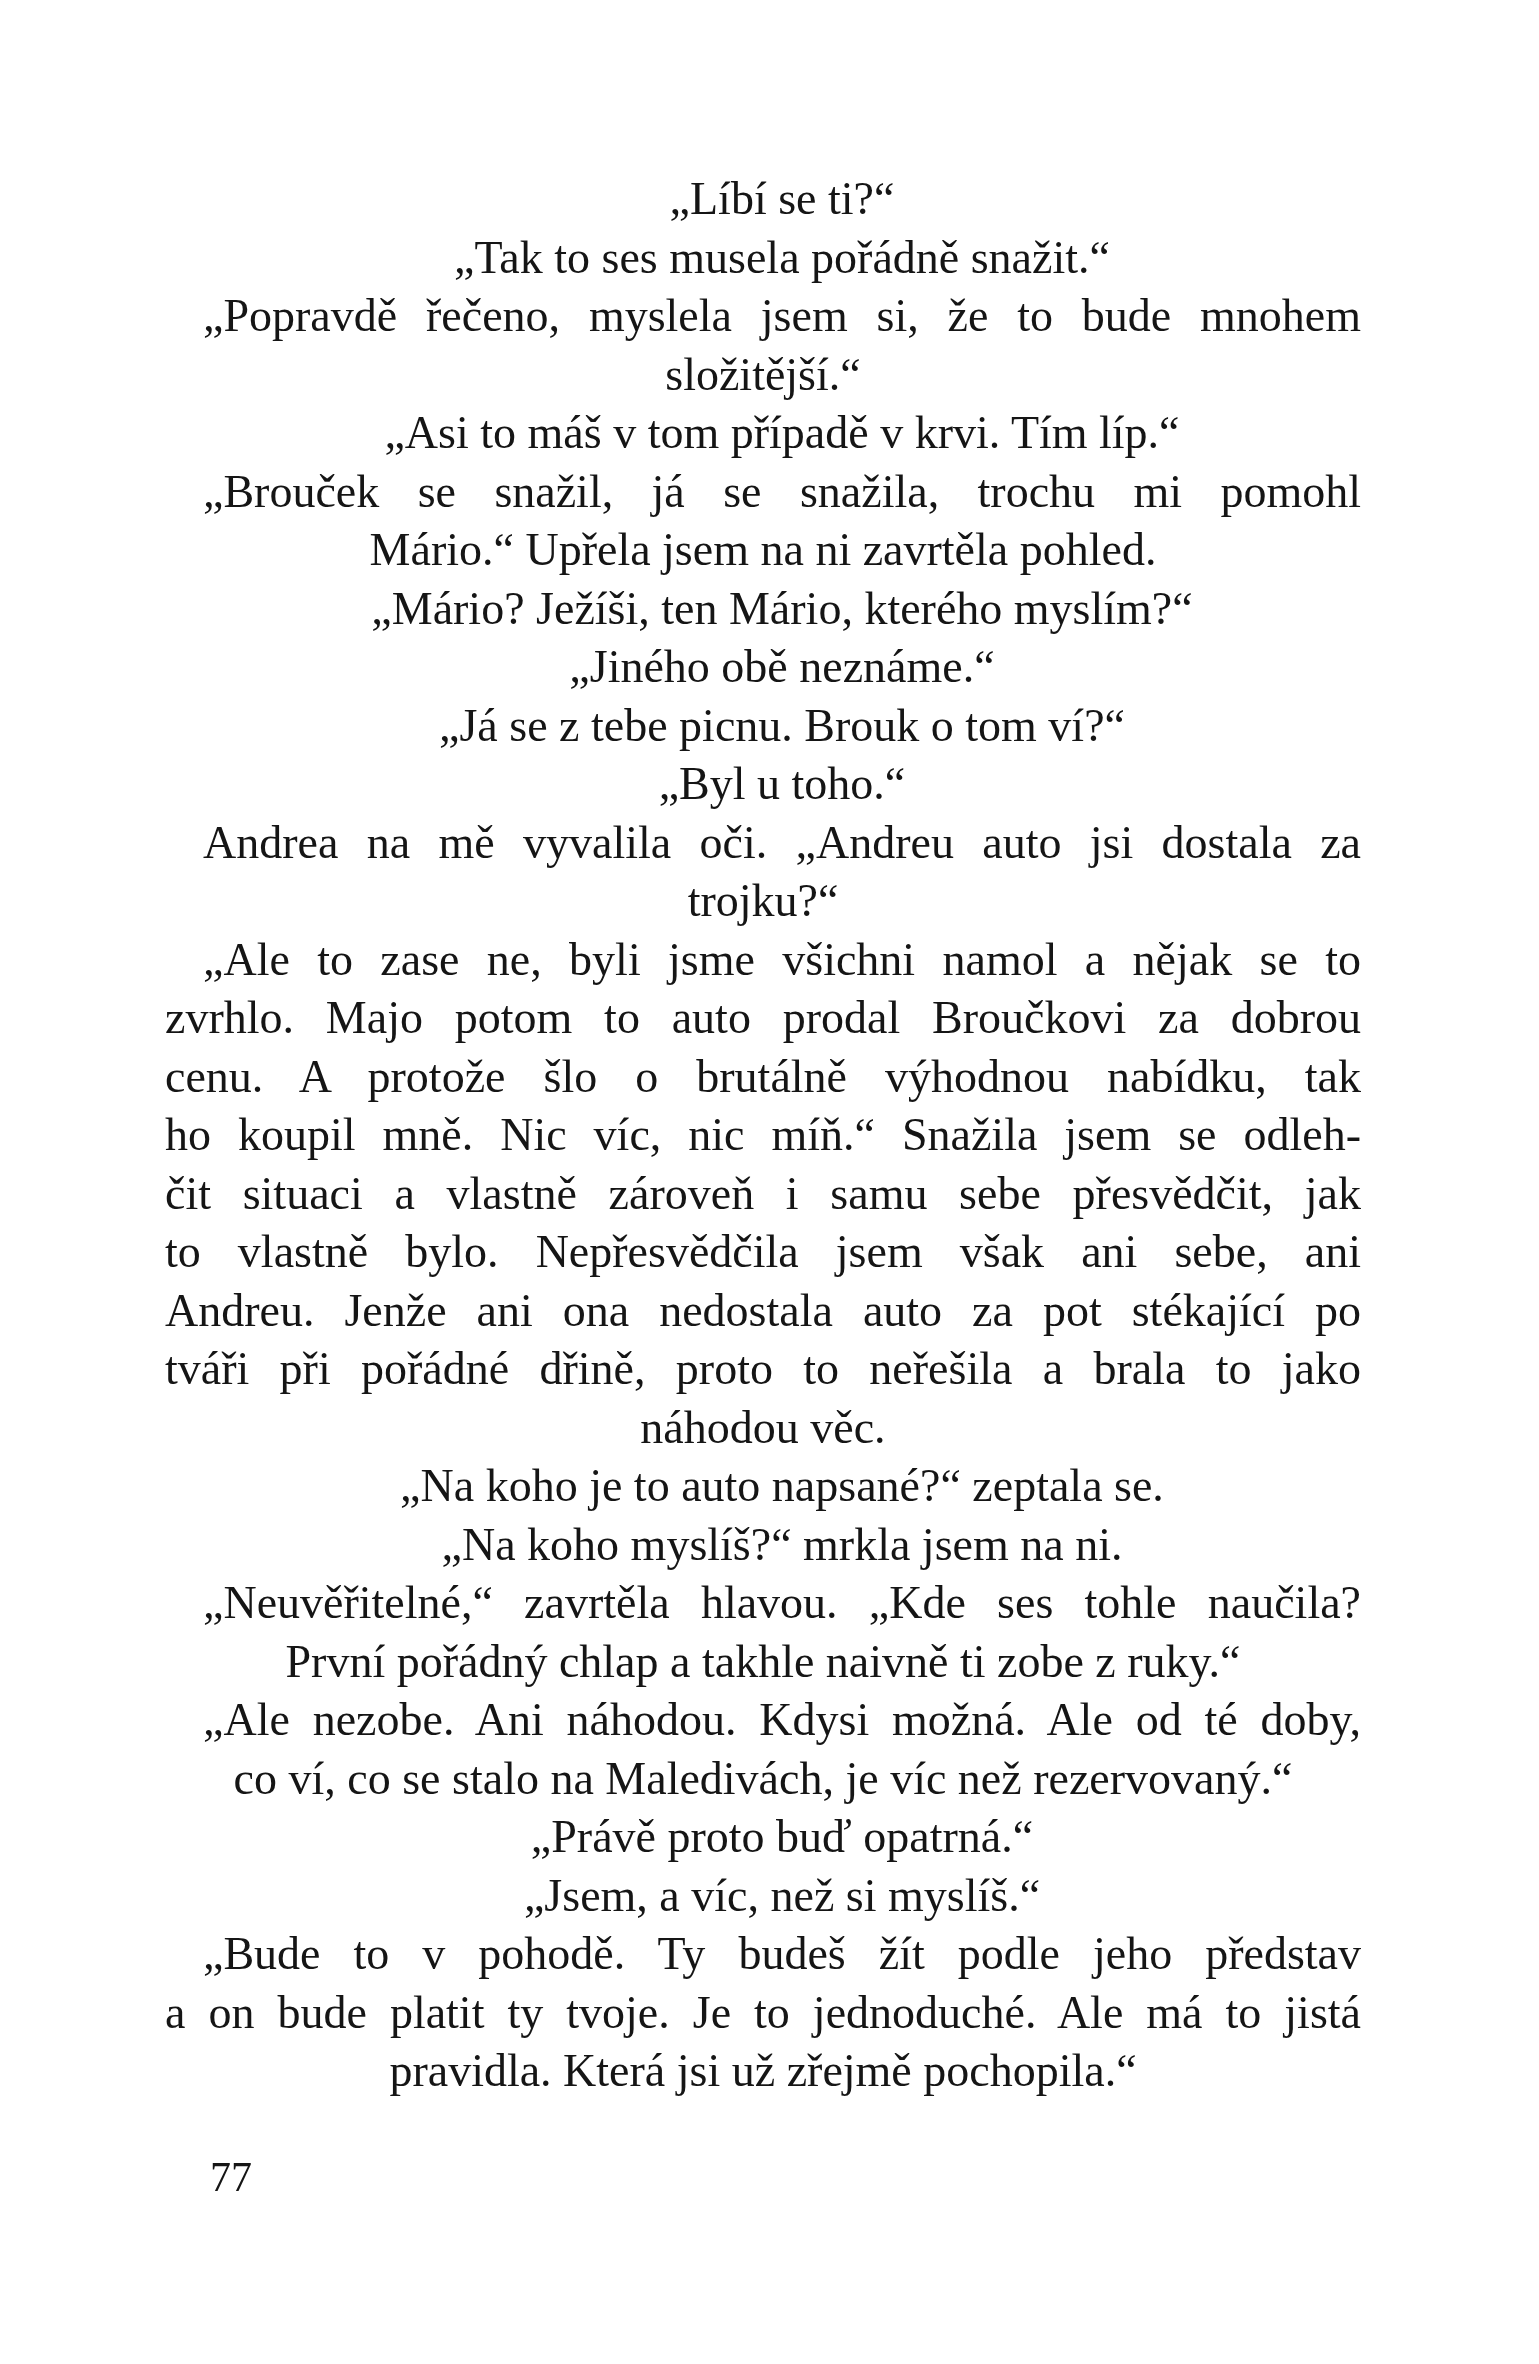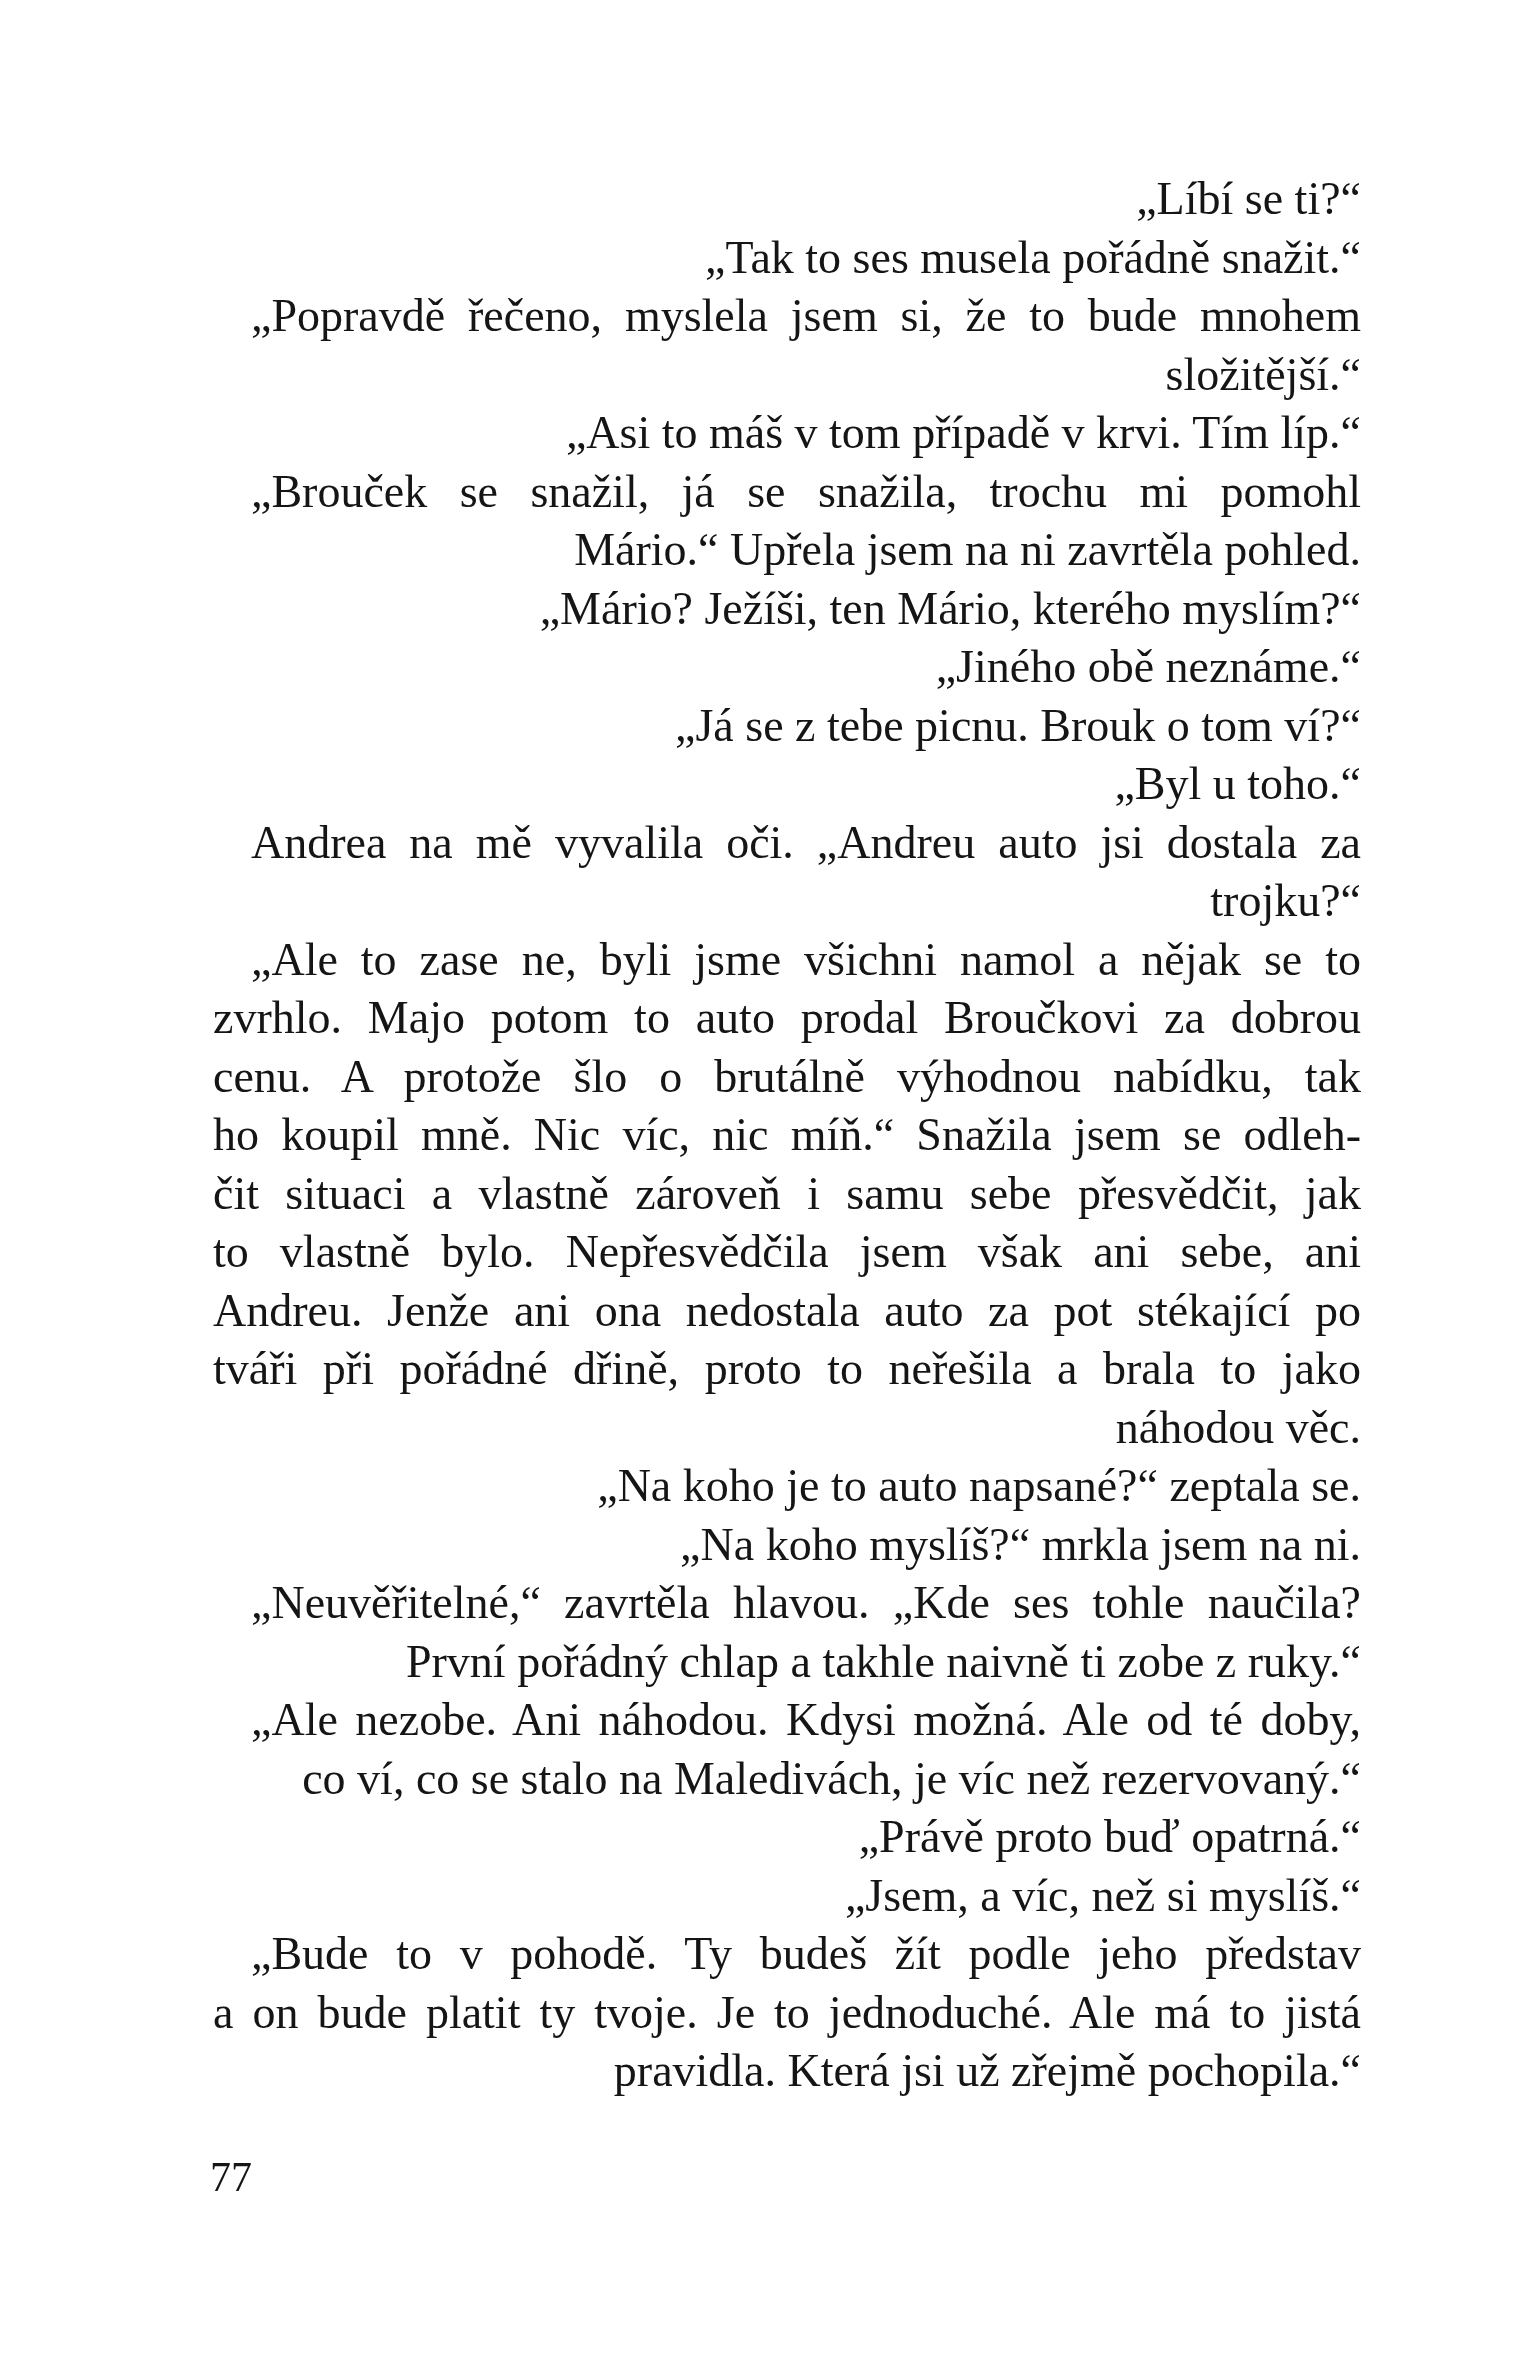--- a/index.html
+++ b/index.html
@@ -23,28 +23,27 @@
   .text-block {
     position: absolute;
     left: 165px;
     top: 170px;
     width: 1196px;
   }
   .line {
     font-size: 46px;
     line-height: 58.5px;
     height: 58.5px;
-    text-align: right;
+    text-align: center;
     white-space: normal;
     letter-spacing: 0px;
   }
   .line.justify {
     text-align: justify;
     text-align-last: justify;
-    margin-left: 48px;
   }
   .line.indent {
     padding-left: 38px;
   }
   .page-number {
     position: absolute;
     left: 165px;
     top: 2152px;
     width: 1196px;
     text-align: left;

